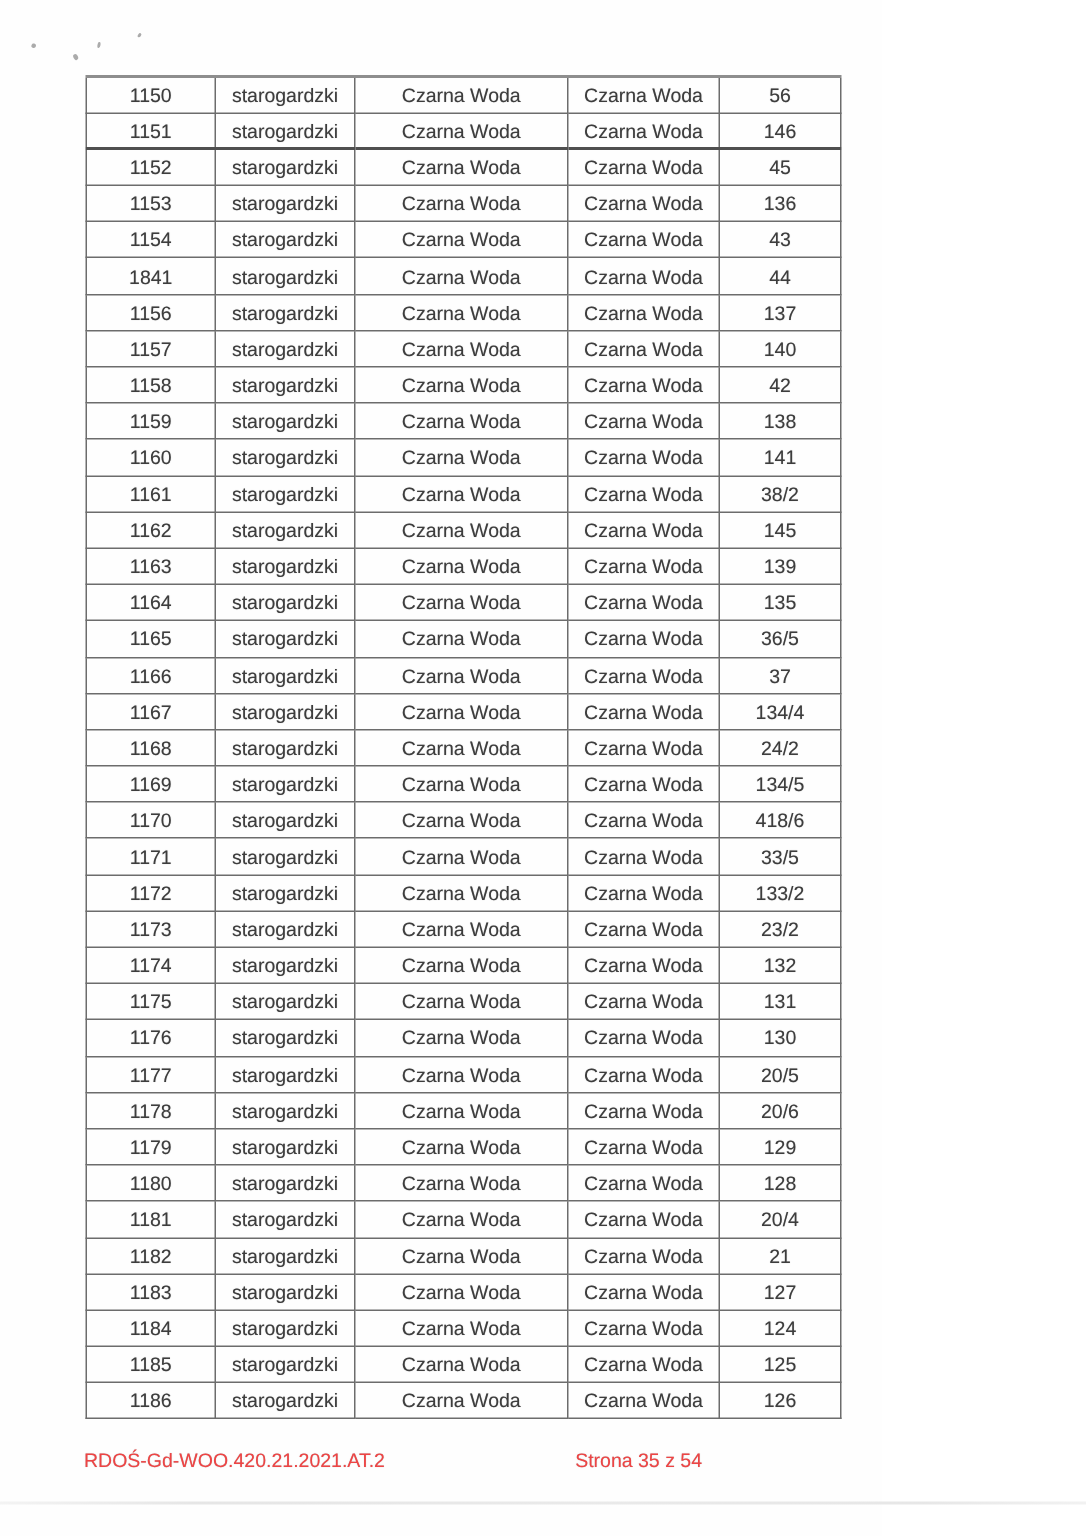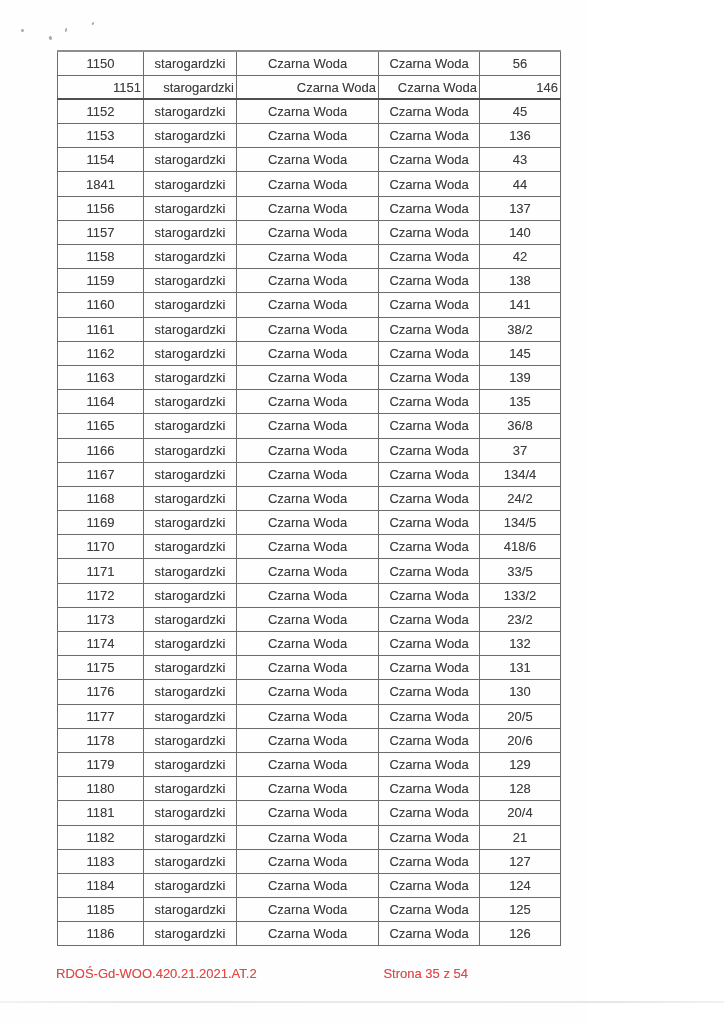--- a/index.html
+++ b/index.html
@@ -49,21 +49,20 @@
     text-align: center;
     vertical-align: middle;
     font-size: 13px;
     color: #3d3d3d;
     text-shadow: 0 0 0.6px rgba(70,70,70,0.45);
     white-space: nowrap;
     overflow: hidden;
   }
   tr.thick-bottom td {
     border-bottom: 2.5px solid #4f4f4f;
-    text-align: right;
   }
 
   
   .footer {
     position: absolute;
     left: 56px; right: 120px; top: 966px;
     display: flex;
     justify-content: space-between;
     align-items: baseline;
     font-size: 13px;
@@ -202,21 +201,21 @@
           <td>starogardzki</td>
           <td>Czarna Woda</td>
           <td>Czarna Woda</td>
           <td>135</td>
         </tr>
         <tr>
           <td>1165</td>
           <td>starogardzki</td>
           <td>Czarna Woda</td>
           <td>Czarna Woda</td>
-          <td>36/8</td>
+          <td>36/5</td>
         </tr>
         <tr>
           <td>1166</td>
           <td>starogardzki</td>
           <td>Czarna Woda</td>
           <td>Czarna Woda</td>
           <td>37</td>
         </tr>
         <tr>
           <td>1167</td>

